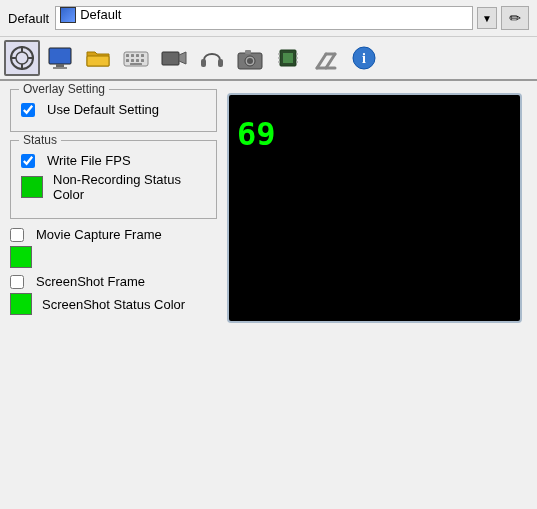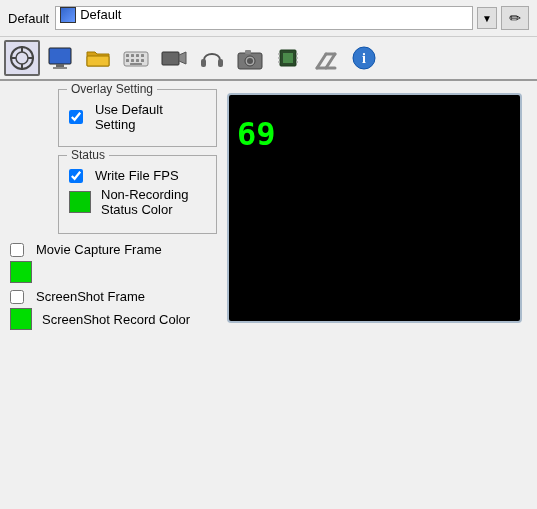--- a/index.html
+++ b/index.html
@@ -108,21 +108,20 @@
     }
     .right-panel {
       width: 300px;
       margin-left: 10px;
     }
     .group-box {
       border: 1px solid #aaa;
       padding: 6px 10px 10px 10px;
       margin-bottom: 8px;
       position: relative;
-      margin-left: 48px;
     }
     .group-box-title {
       position: absolute;
       top: -8px;
       left: 8px;
       background: #f0f0f0;
       padding: 0 4px;
       font-size: 12px;
       color: #333;
     }
@@ -324,21 +323,21 @@
       </div>
     </div>
 
     <div style="margin-top:6px;">
       <div class="checkbox-row">
         <input type="checkbox" style="">
         <span>ScreenShot Frame</span>
       </div>
       <div class="color-row">
         <div class="color-swatch" style="background:#00dd00;"></div>
-        <span>ScreenShot Record Color</span>
+        <span>ScreenShot Status Color</span>
       </div>
     </div>
 
   </div>
 
   <div class="right-panel">
     <div class="preview-box">
       <span class="preview-number">69</span>
     </div>
   </div>

